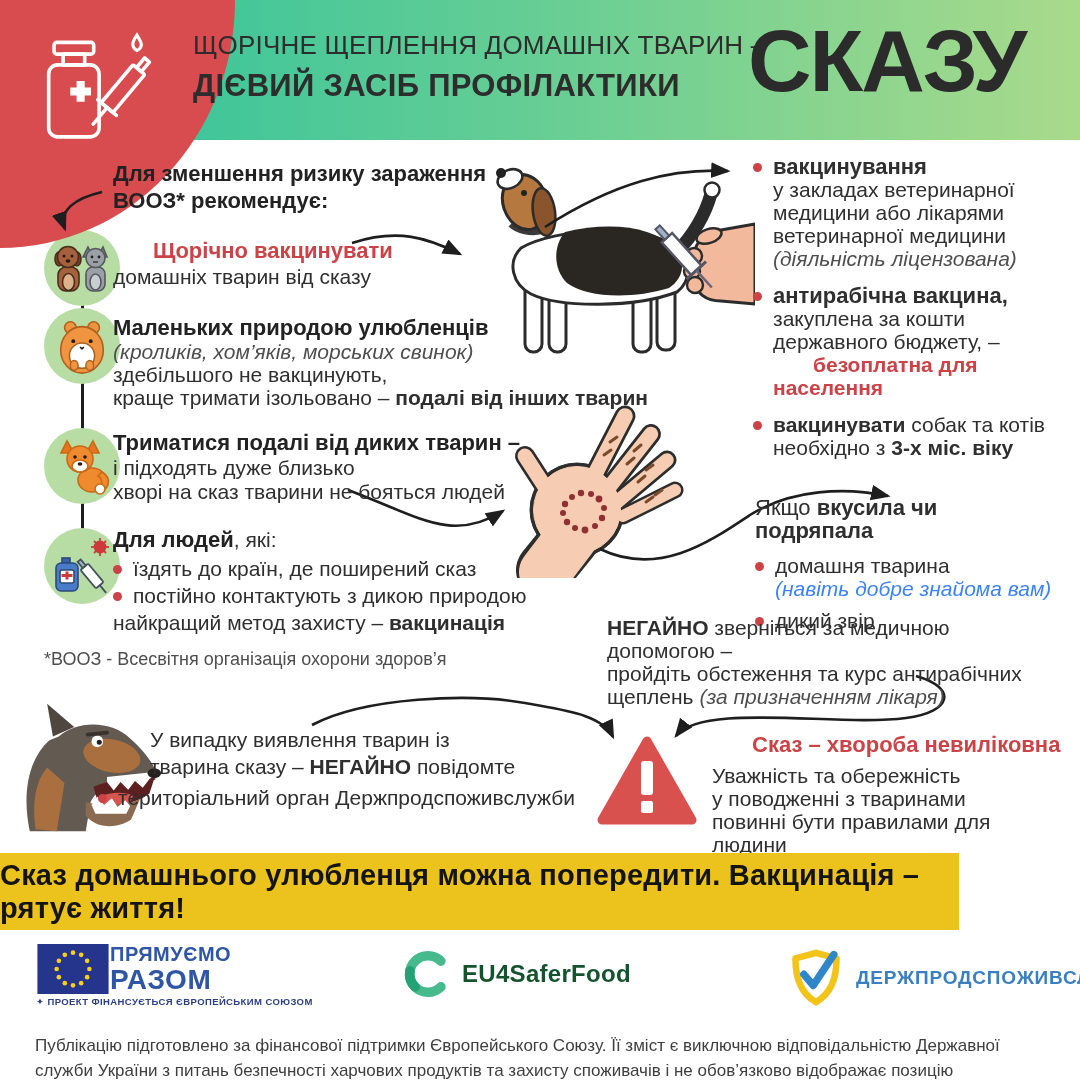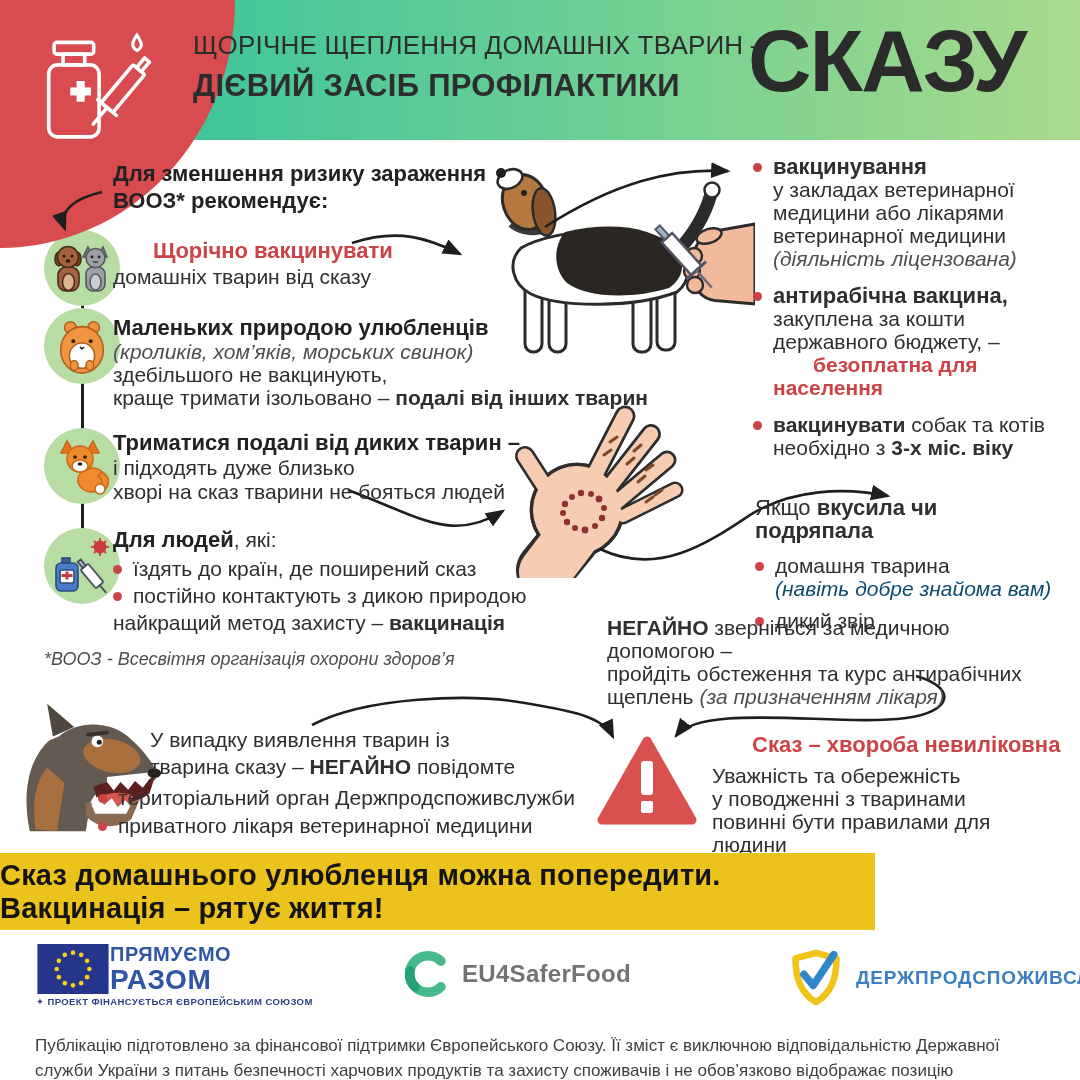--- a/index.html
+++ b/index.html
@@ -18,35 +18,35 @@
   .t1{font-size:26px;font-weight:normal;letter-spacing:.2px;}
   .t2{font-size:31px;font-weight:bold;margin-top:7px;letter-spacing:.3px;}
   .title-big{position:absolute;left:748px;top:10px;font-size:88px;font-weight:bold;
     letter-spacing:-2px;color:#2b2b2b;z-index:4;}
   
   .blk{position:absolute;color:#2f2f2f;font-size:21px;line-height:26px;z-index:6;}
   .tight{line-height:23px;}
   .h{font-size:22px;font-weight:bold;color:#222;}
   .dot{display:inline-block;width:9px;height:9px;border-radius:50%;background:#cc4347;flex:0 0 9px;margin-top:8px;}
   .brow{display:flex;gap:11px;align-items:flex-start;}
-  .footnote{font-size:18px;font-style:italic;color:#4e4e4e;}
+  .footnote{font-size:18px;color:#4e4e4e;}
   
   .tline{position:absolute;left:81px;top:232px;width:2.5px;height:332px;background:#1c1c1c;z-index:1;}
   .circle{position:absolute;width:76px;height:76px;border-radius:50%;background:#b7dca4;z-index:2;
     display:flex;align-items:center;justify-content:center;}
   
-  .banner{position:absolute;left:0;top:853px;width:875px;height:77px;background:#ecc31d;z-index:6;
+  .banner{position:absolute;left:0;top:853px;width:959px;height:77px;background:#ecc31d;z-index:6;
     display:flex;align-items:center;justify-content:center;}
   .banner-text{font-size:29px;font-weight:bold;color:#141414;letter-spacing:.2px;}
   
   .eu-text1{font-size:20px;font-weight:bold;color:#2f55a5;line-height:21px;letter-spacing:.5px;}
   .eu-text2{font-size:28px;font-weight:bold;color:#2f55a5;line-height:29px;letter-spacing:.5px;}
   .eu-caption{position:absolute;left:36px;top:996px;font-size:9.5px;font-weight:bold;color:#2c3f85;
     letter-spacing:.4px;z-index:6;}
-  .eu4sf-text{font-size:24px;font-weight:bold;color:#737373;letter-spacing:.3px;}
+  .eu4sf-text{font-size:24px;font-weight:bold;color:#14532d;letter-spacing:.3px;}
   .dpss-text{font-size:19px;font-weight:bold;color:#3a7fc1;letter-spacing:.8px;}
   .disclaimer{position:absolute;left:35px;top:1016px;width:1014px;font-size:17px;line-height:25px;
     color:#3e3e3e;z-index:6;}
   svg{display:block;}
 </style>
 </head>
 <body>
 
 <div class="poster">
 
@@ -319,21 +319,21 @@
       </div>
     </div>
   </div>
 
   <div class="blk tight" style="left:755px;top:496px;width:300px">
     <div style="font-size:22px"><span>Якщо </span><span class="b">вкусила чи подряпала</span></div>
     <div class="brow" style="margin-top:12px">
       <span class="dot"></span>
       <div>
         <span>домашня тварина</span><br>
-        <span class="it" style="color:#0c4a6e">(навіть добре знайома вам)</span>
+        <span class="it" style="color:#3b82f6">(навіть добре знайома вам)</span>
       </div>
     </div>
     <div class="brow" style="margin-top:9px">
       <span class="dot"></span>
       <span>дикий звір</span>
     </div>
   </div>
 
   <div class="blk tight" style="left:607px;top:616px;width:450px">
     <div><span class="b">НЕГАЙНО</span><span> зверніться за медичною допомогою –</span></div>
@@ -358,24 +358,20 @@
   </svg>
 
   <div class="blk tight" style="left:150px;top:728px;width:430px">
     <div>У випадку виявлення тварин із</div>
     <div style="margin-top:4px"><span>тварина сказу – </span><span class="b">НЕГАЙНО</span><span> повідомте</span></div>
   </div>
   <div class="blk tight" style="left:98px;top:786px;width:480px">
     <div class="brow">
       <span class="dot"></span>
       <span>територіальний орган Держпродспоживслужби</span>
-    </div>
-    <div class="brow" style="margin-top:5px">
-      <span class="dot"></span>
-      <span>приватного лікаря ветеринарної медицини</span>
     </div>
   </div>
 
   <svg class="abs" style="left:595px;top:732px;z-index:3" width="104" height="98" viewBox="0 0 104 96">
     <path d="M52,8 L97,87 L7,87 Z" fill="#d9514e" stroke="#d9514e" stroke-width="9" stroke-linejoin="round"></path>
     <rect x="46" y="28" width="12" height="34" rx="3" fill="#ffffff"></rect>
     <rect x="46" y="68" width="12" height="12" rx="2" fill="#ffffff"></rect>
   </svg>
   <div class="blk tight" style="left:712px;top:733px;width:350px">
     <div class="red" style="font-size:22px">Сказ – хвороба невиліковна</div>

